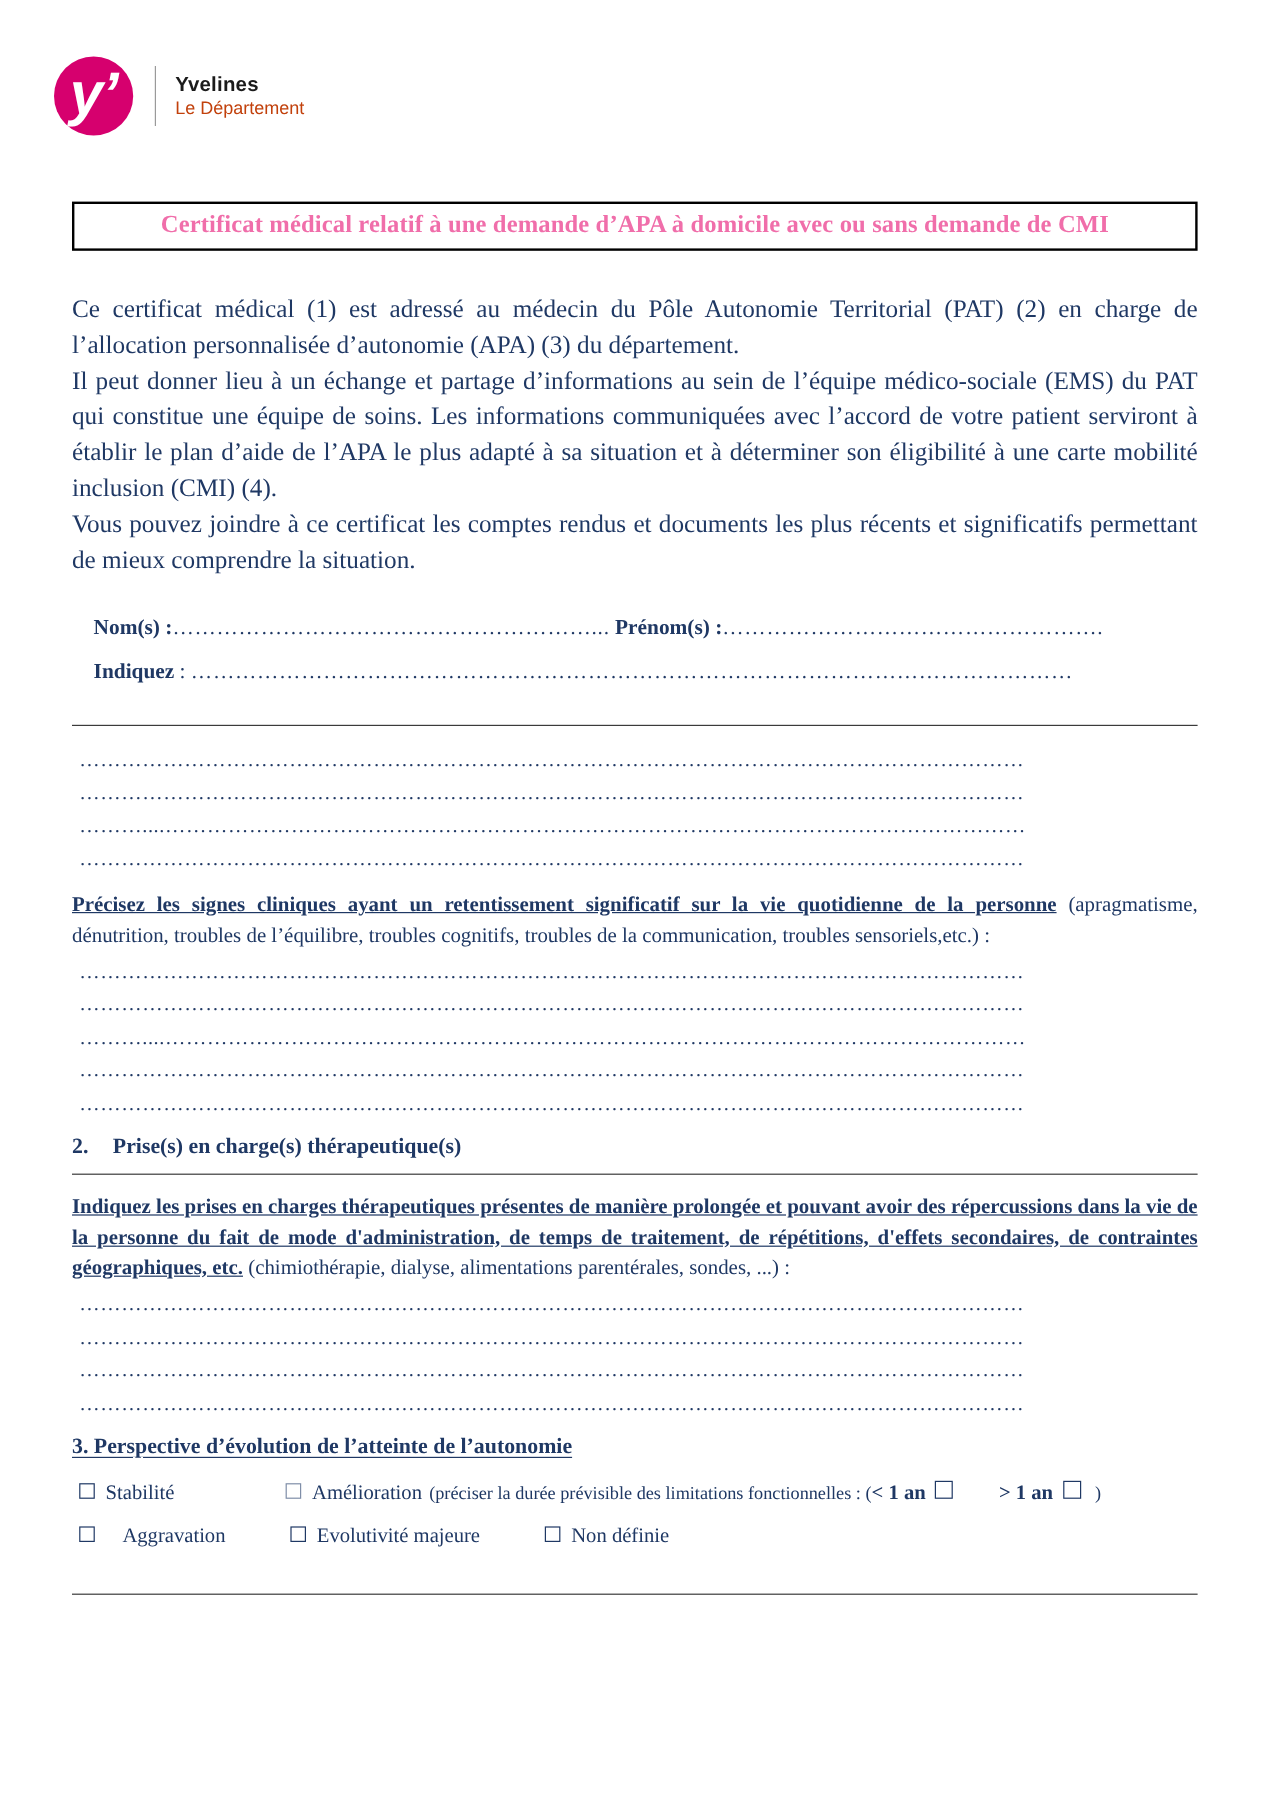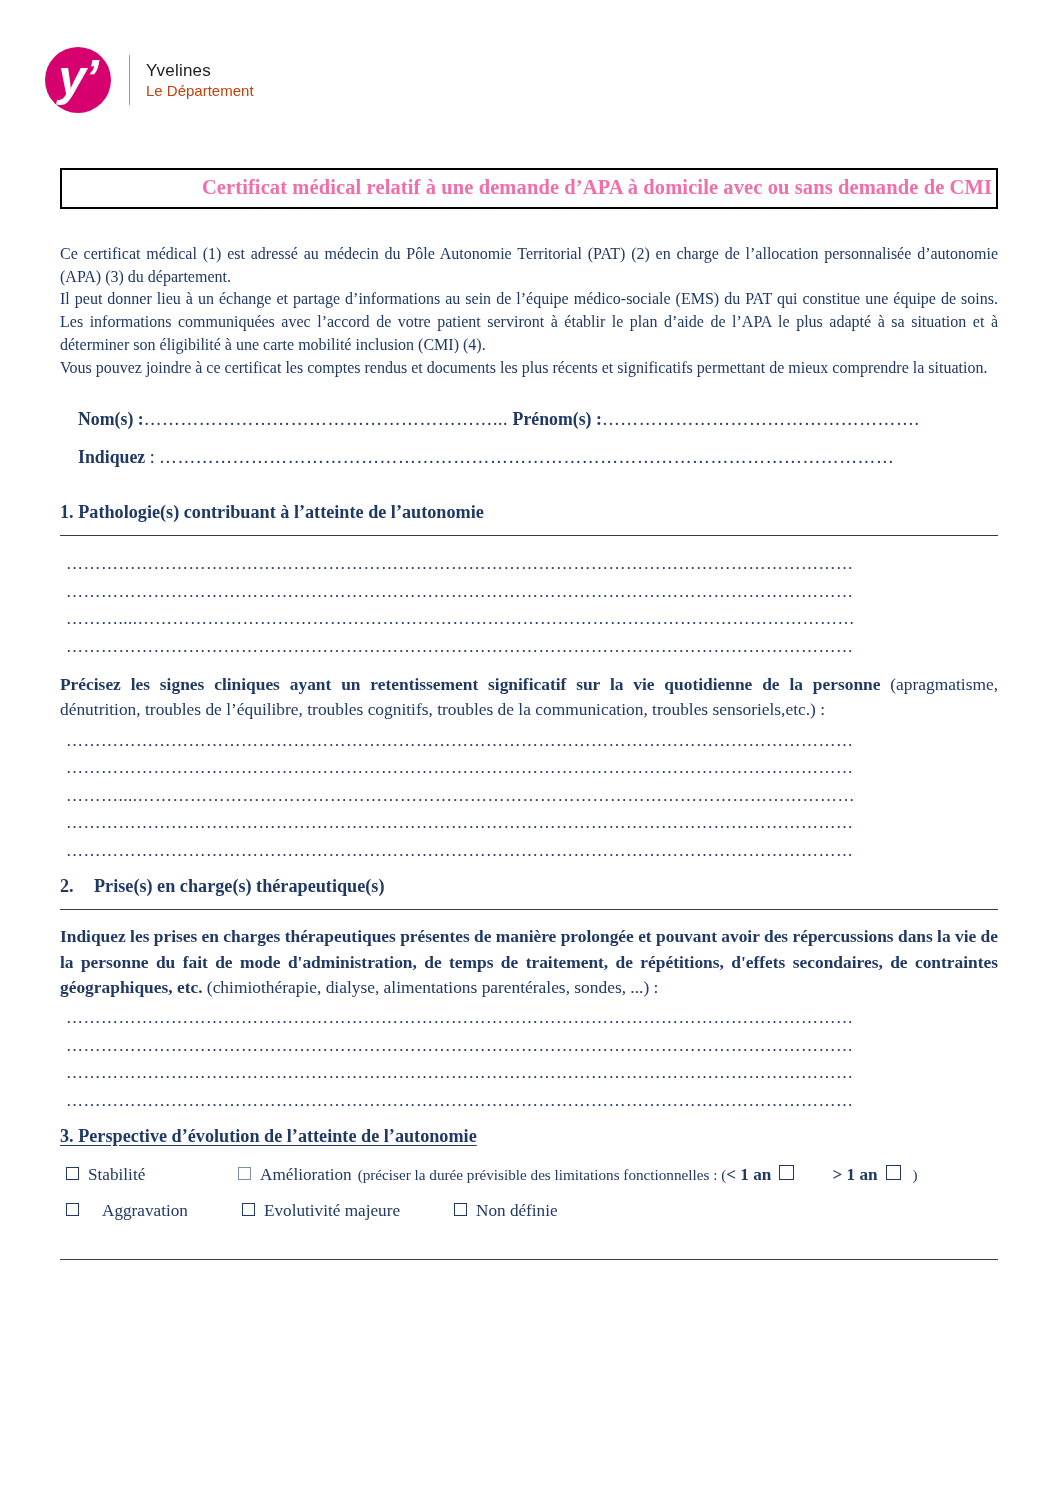--- a/index.html
+++ b/index.html
@@ -62,21 +62,21 @@
     background: #9a9a9a;
     margin: 0 16px 0 18px;
     flex: 0 0 auto;
   }
   .logo-text {
     font-family: "Liberation Sans", sans-serif;
     line-height: 1.28;
   }
   .logo-text .l1 {
     font-size: 17px;
-    font-weight: 400;
+    font-weight: 700;
     color: #1b1b1b;
     letter-spacing: 0.2px;
   }
   .logo-text .l2 {
     font-size: 15px;
     font-weight: 400;
     color: #c2410c;
   }
 
   
@@ -84,34 +84,34 @@
     position: absolute;
     left: 60px;
     top: 168px;
     width: 938px;
   }
 
   
   .title-box {
     border: 2px solid #000000;
     padding: 6px 4px 8px 4px;
-    text-align: right;
+    text-align: center;
     margin-bottom: 34px;
   }
   .title-box .title-text {
     color: #F06EAA;
     font-weight: 700;
     font-size: 20.5px;
     letter-spacing: 0.1px;
     white-space: nowrap;
   }
 
   
   .intro {
-    font-size: 16px;
+    font-size: 21px;
     line-height: 1.42;
     text-align: justify;
     margin-bottom: 22px;
   }
   .intro p {
     margin: 0;
   }
 
   
   .identity {
@@ -171,20 +171,21 @@
 
   
   .para {
     font-size: 17.4px;
     line-height: 1.45;
     text-align: justify;
     margin: 0 0 4px 0;
   }
   .para b {
     font-weight: 700;
+    text-decoration: underline;
   }
 
   
   .check-area {
     margin: 18px 0 0 6px;
     font-size: 17.2px;
   }
   .check-row {
     display: flex;
     align-items: baseline;
@@ -251,21 +252,20 @@
     <div class="identity">
       <div class="row">
         <b>Nom(s) :</b><span class="dots">…………………………………………………...</span>
         <b>Prénom(s) :</b><span class="dots">…………………………………………….</span>
       </div>
       <div class="row">
         <b>Indiquez</b><span> : </span><span class="dots">…………………………………………………………………………………………………………</span>
       </div>
     </div>
 
-    <h2 class="section">1. Pathologie(s) contribuant à l’atteinte de l’autonomie</h2>
     <hr class="rule">
 
     <div class="fill-lines">
       <div class="fl">………………………………………………………………………………………………………………………</div>
       <div class="fl">………………………………………………………………………………………………………………………</div>
       <div class="fl">………....……………………………………………………………………………………………………………</div>
       <div class="fl">………………………………………………………………………………………………………………………</div>
     </div>
 
     <p class="para"><b>Précisez les signes cliniques ayant un retentissement significatif sur la vie quotidienne de la personne</b><span> (apragmatisme, dénutrition, troubles de l’équilibre, troubles cognitifs, troubles de la communication, troubles sensoriels,etc.) :</span></p>

